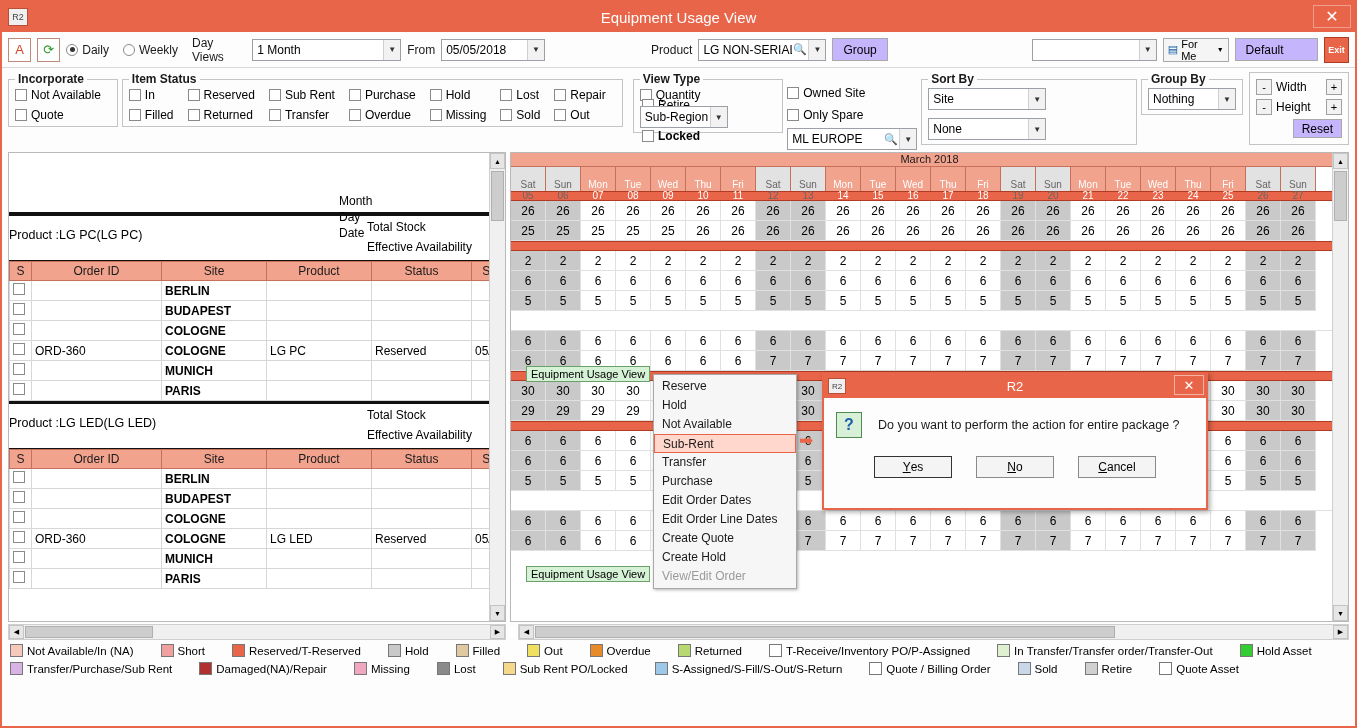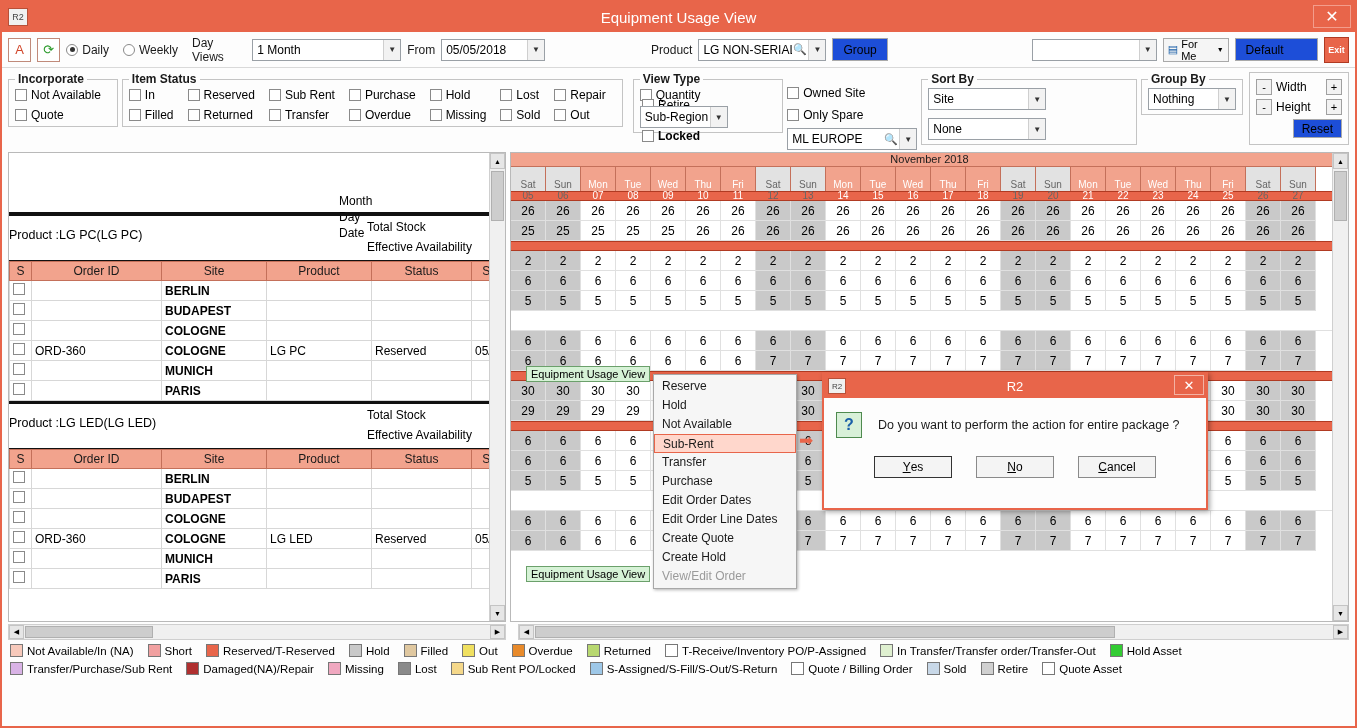--- a/index.html
+++ b/index.html
@@ -61,21 +61,21 @@
     display:inline-flex; align-items:center; padding:0 0 0 4px;
     position:relative; font-size:12px;
   }
   .combo .txt{flex:1; overflow:hidden; white-space:nowrap;}
   .combo .arrow{
     width:17px;height:20px;border-left:1px solid #cfcfcf;background:#f2f2f2;
     display:flex;align-items:center;justify-content:center;font-size:8px;color:#333;
   }
   .searchicon{ width:16px; display:flex; align-items:center; justify-content:center; color:#1a5fa8; font-size:11px;}
   .btn {
-    height:23px; padding:0 10px; border:1px solid #a9a9a9; background:#1d4ed8;
+    height:23px; padding:0 10px; border:1px solid #a9a9a9; background:#c4b5fd;
     display:inline-flex; align-items:center; font-size:12px;
   }
   .exitbtn{
     width:26px;height:26px;border:1px solid #b03a22;background:#e8654a;color:#fff;
     display:flex;align-items:center;justify-content:center;font-size:9px;font-weight:bold;
   }
   .formebtn{
     height:24px;border:1px solid #a9a9a9;background:#f5f5f5;display:inline-flex;align-items:center;
     padding:0 4px; gap:3px; font-size:11px;
   }
@@ -191,21 +191,21 @@
   .modal .msg{ font-size:12.5px; color:#1a1a1a;}
   .modal .btns{ display:flex; justify-content:center; gap:24px; margin-top:18px;}
   .modal .mbtn{
     width:78px;height:22px;border:1px solid #8a8a8a;background:#f4f4f4;font-size:12px;
     display:flex;align-items:center;justify-content:center;
   }
   .modal .mbtn.focus{ border:1px solid #333; }
   .arrowmark{ position:absolute; left:797px; top:428px; color:#e8654a; font-size:17px; z-index:41;}
   
   .legend{ padding:4px 8px 0 8px; }
-  .legrow{ display:flex; align-items:center; gap:3px; flex-wrap:nowrap; margin-bottom:5px;}
+  .legrow{ display:flex; align-items:center; gap:16px; flex-wrap:nowrap; margin-bottom:5px;}
   .legitem{ display:flex; align-items:center; gap:4px; margin-right:11px; white-space:nowrap; font-size:11.5px;}
   .swatch{ width:13px;height:13px;border:1px solid #777; display:inline-block;}
 </style>
 </head>
 <body>
 
 <div class="app">
 
   <div class="titlebar">
     <div class="appicon">R2</div>
@@ -579,21 +579,21 @@
 
       <div class="vscroll">
         <div class="up">▲</div>
         <div class="thumb"></div>
         <div class="dn">▼</div>
       </div>
     </div>
 
     <div class="rightpane">
       <div class="calwrap">
-        <div class="monthhdr">November 2018</div>
+        <div class="monthhdr">March 2018</div>
         <div class="daysrow" id="days-row">
             <div class="daycell we">
               <span class="dn">Sat</span>
               <span class="dn">05</span>
             </div>
             <div class="daycell we">
               <span class="dn">Sun</span>
               <span class="dn">06</span>
             </div>
             <div class="daycell">

